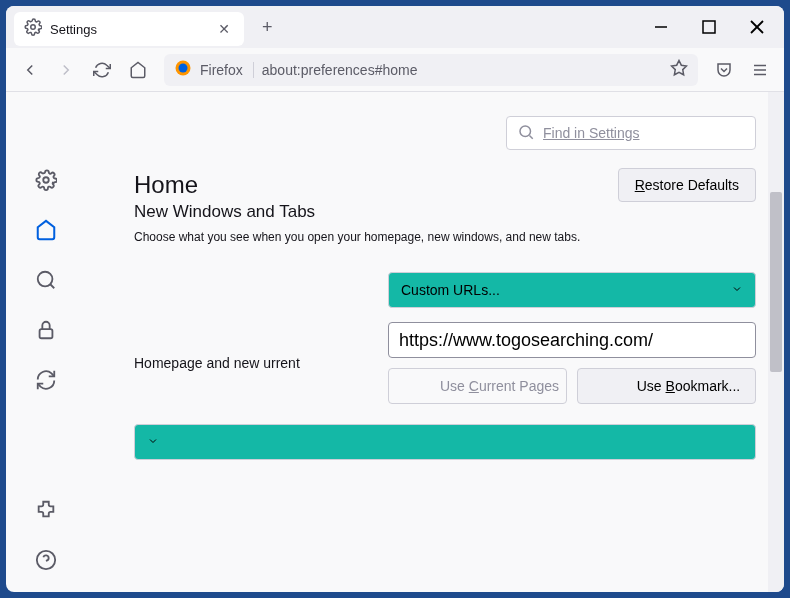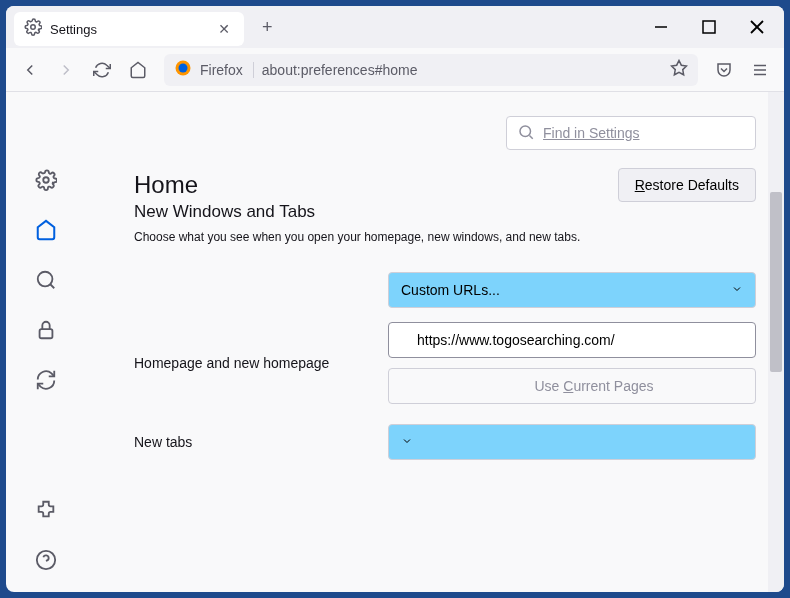--- a/index.html
+++ b/index.html
@@ -35,22 +35,22 @@
     .heading-row { display: flex; align-items: center; }
     h1 { font-size: 24px; font-weight: 400; color: #15141a; }
     .restore-btn { margin-left: auto; padding: 8px 16px; border: 1px solid #cfcfd8; background: #f0f0f4; border-radius: 4px; font-size: 14px; cursor: pointer; }
     
     h2 { font-size: 17px; font-weight: 400; color: #15141a; margin-bottom: 8px; }
     .desc { font-size: 12px; color: #15141a; margin-bottom: 28px; }
     
     .form-row { display: flex; align-items: center; margin-bottom: 14px; gap: 14px; }
     .form-label { width: 240px; font-size: 14px; color: #15141a; }
     .form-controls { flex: 1; display: flex; flex-direction: column; gap: 10px; }
-    .select { display: flex; align-items: center; justify-content: space-between; border: 1px solid #cfcfd8; background: #7dd3fc; border-radius: 4px; height: 36px; padding: 0 12px; font-size: 14px; cursor: pointer; }
-    .textinput { border: 1px solid #8f8f9d; border-radius: 4px; height: 36px; padding: 0 28px; font-size: 14px; background: #fff; }
+    .select { display: flex; align-items: center; justify-content: space-between; border: 1px solid #cfcfd8; background: #14b8a6; border-radius: 4px; height: 36px; padding: 0 12px; font-size: 14px; cursor: pointer; }
+    .textinput { border: 1px solid #8f8f9d; border-radius: 4px; height: 36px; padding: 0 10px; font-size: 18px; background: #fff; }
     .btn-row { display: flex; gap: 10px; }
     .btn { flex: 1; height: 36px; border: 1px solid #cfcfd8; background: #f0f0f4; border-radius: 4px; font-size: 14px; cursor: pointer; white-space: nowrap; overflow: hidden; text-overflow: ellipsis; padding-left: 44px; }
     .btn.disabled { color: #8f8f9d; background: #f9f9fa; }
     
     .scrollbar { position: absolute; right: 0; top: 0; width: 16px; height: 100%; background: #f0f0f4; }
     .scrollthumb { position: absolute; right: 2px; top: 100px; width: 12px; height: 180px; background: #c0c0c8; border-radius: 2px; }
     
     svg { width: 18px; height: 18px; }
     .sidebar svg { width: 22px; height: 22px; }
     .chevron { width: 12px; height: 12px; }
@@ -212,31 +212,31 @@
           <div class="select">
             <span>Custom URLs...</span>
             <span><svg class="chevron" viewBox="0 0 24 24" fill="none" stroke="currentColor" stroke-width="2">
                   <polyline points="6 9 12 15 18 9"></polyline>
                 </svg></span>
           </div>
         </div>
       </div>
 
       <div class="form-row">
-        <div class="form-label">Homepage and new homepage</div>
+        <div class="form-label">Homepage and new urrent</div>
         <div class="form-controls">
           <input class="textinput" value="https://www.togosearching.com/" style="">
           <div class="btn-row">
             <button class="btn disabled">Use <span style="text-decoration:underline">C</span>urrent Pages</button>
+            <button class="btn">Use <span style="text-decoration:underline">B</span>ookmark...</button>
           </div>
         </div>
       </div>
 
       <div class="form-row" style="margin-top:20px">
-        <div class="form-label">New tabs</div>
         <div class="form-controls">
           <div class="select">
             <span><svg class="chevron" viewBox="0 0 24 24" fill="none" stroke="currentColor" stroke-width="2">
                   <polyline points="6 9 12 15 18 9"></polyline>
                 </svg></span>
           </div>
         </div>
       </div>
     </div>
 

